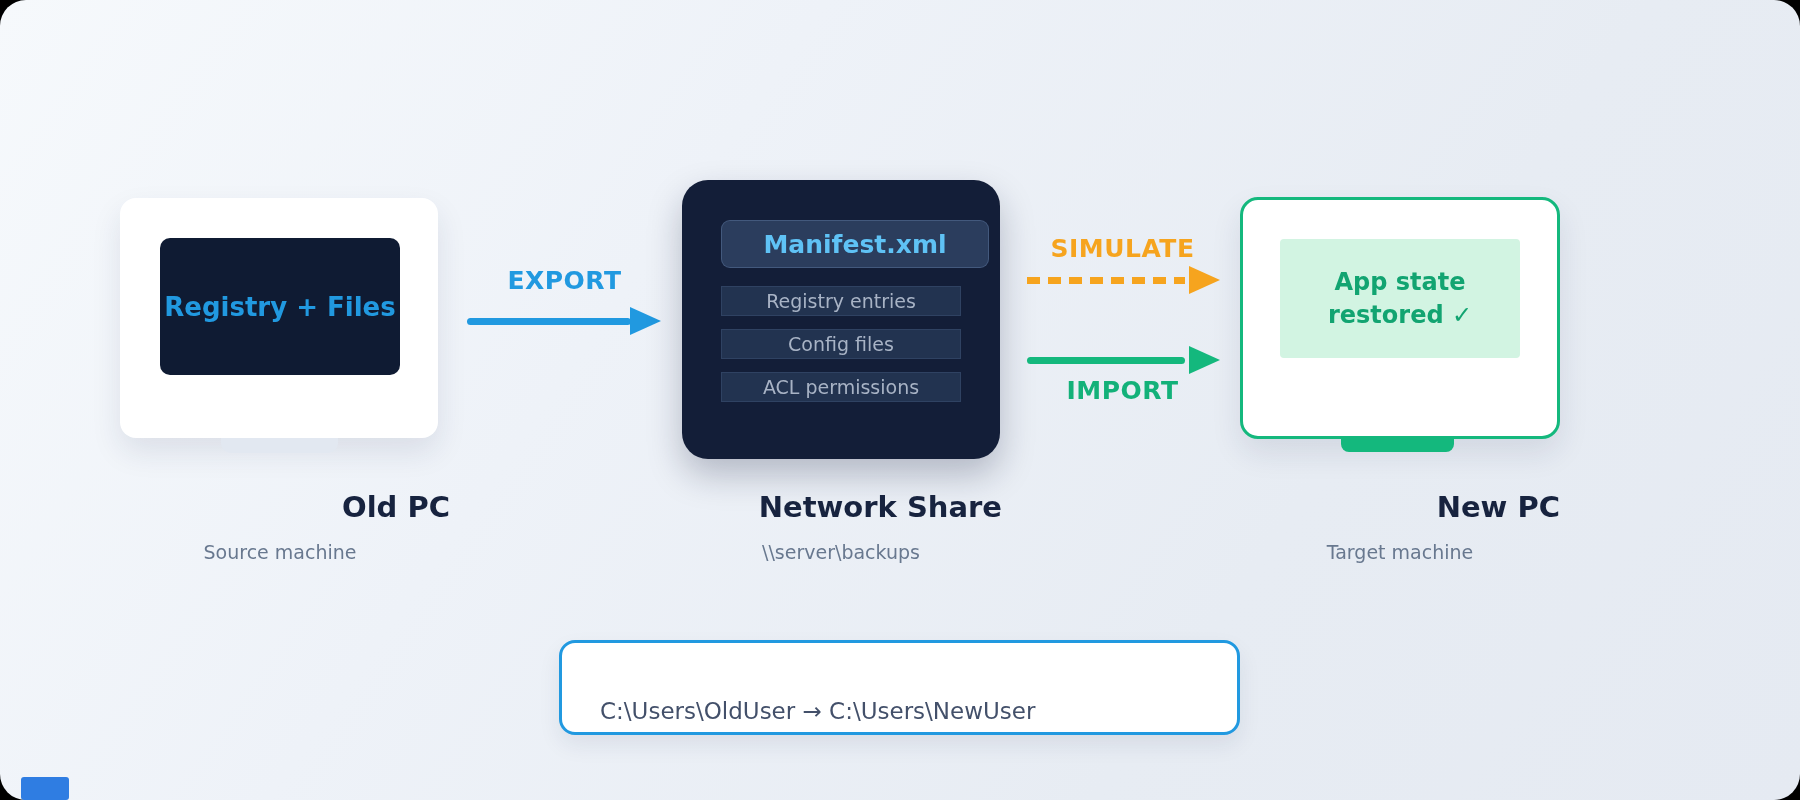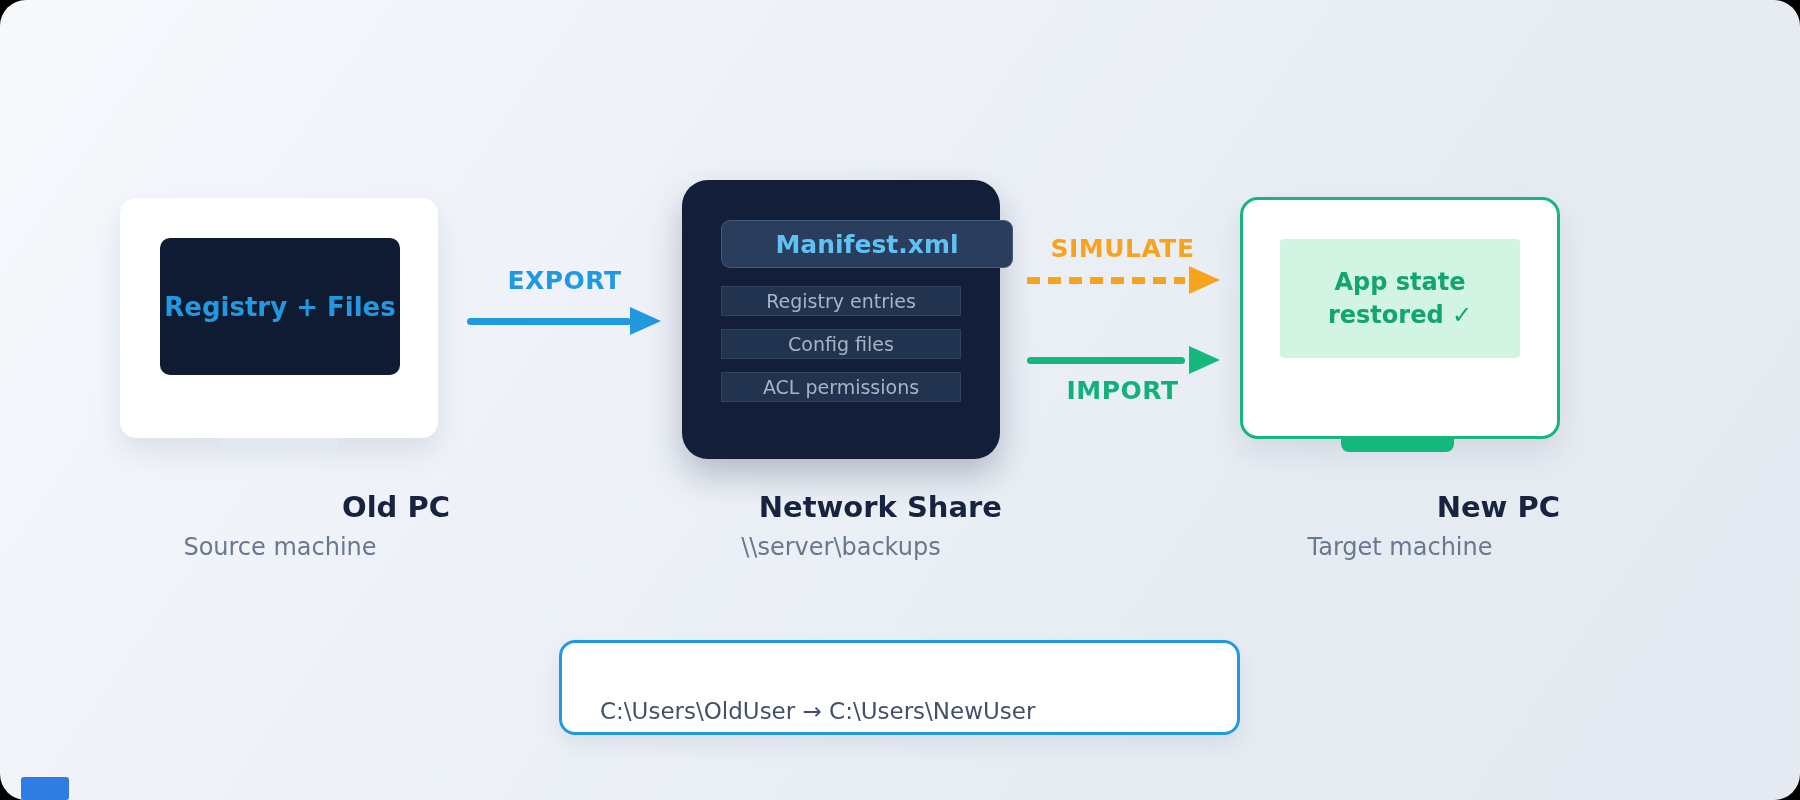--- a/index.html
+++ b/index.html
@@ -19,42 +19,42 @@
   .opc-monitor { left:120px; top:198px; width:318px; height:240px; background:#ffffff;
     border-radius:16px; box-shadow:0 14px 30px rgba(25,40,80,0.10); }
   .opc-screen { left:160px; top:238px; width:240px; height:137px; background:#0f1b33;
     border-radius:10px; color:#2199e0; font-size:26px; font-weight:bold; }
   .opc-stand { left:221px; top:438px; width:117px; height:15px; background:#e2e8f1;
     border-radius:0 0 10px 10px; }
 
   
   .net-box { left:682px; top:180px; width:318px; height:279px; background:#131e38;
     border-radius:26px; box-shadow:0 16px 34px rgba(15,25,55,0.25); }
-  .net-manifest { left:721px; top:220px; width:292px; height:48px; background:#2b3d5d;
+  .net-manifest { left:721px; top:220px; width:268px; height:48px; background:#2b3d5d;
     border:1px solid rgba(130,160,210,0.28); border-radius:9px; box-sizing:border-box;
     color:#5fc2f5; font-size:25px; font-weight:bold; }
   .net-row { left:721px; width:240px; height:30px; background:#223350;
     border:1px solid rgba(130,160,210,0.14); border-radius:0; box-sizing:border-box;
     color:#a8b3c5; font-size:19px; }
   .net-row1 { top:286px; } .net-row2 { top:329px; } .net-row3 { top:372px; }
 
   
   .npc-monitor { left:1240px; top:197px; width:320px; height:242px; background:#ffffff;
     border:3px solid #14b87d; border-radius:18px; box-sizing:border-box;
     box-shadow:0 14px 30px rgba(25,40,80,0.10); }
   .npc-screen { left:1280px; top:239px; width:240px; height:119px; background:#d2f4e2;
     border-radius:4px; color:#12a471; font-size:24px; font-weight:bold;
     display:flex; flex-direction:column; align-items:center; justify-content:center;
     line-height:33px; }
   .npc-stand { left:1341px; top:439px; width:113px; height:13px; background:#14b87d;
     border-radius:0 0 8px 8px; }
 
   
   .col-title { font-size:29px; font-weight:bold; color:#17233f; text-align:right; }
-  .col-sub   { font-size:24px; color:#68788f; text-align:center; }
+  .col-sub   { font-size:19px; color:#68788f; text-align:center;margin-top:8px; }
   .opc-title { left:110px; top:490px; width:340px; }
   .opc-sub   { left:110px; top:533px; width:340px; }
   .net-title { left:680px; top:490px; width:322px; }
   .net-sub   { left:680px; top:533px; width:322px; }
   .npc-title { left:1240px; top:490px; width:320px; }
   .npc-sub   { left:1240px; top:533px; width:320px; }
 
   
   .arrow-label { width:205px; text-align:center; font-size:25px; font-weight:bold; letter-spacing:0.5px; }
   .export-label   { left:462px;  top:266px; color:#2199e0; }

